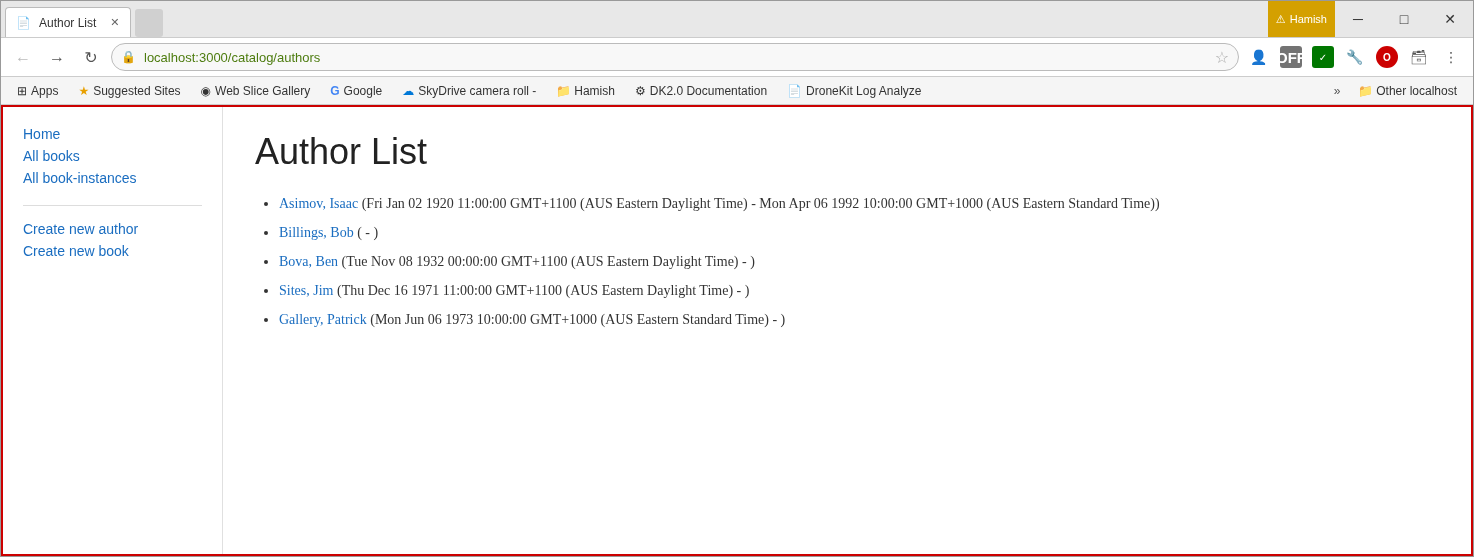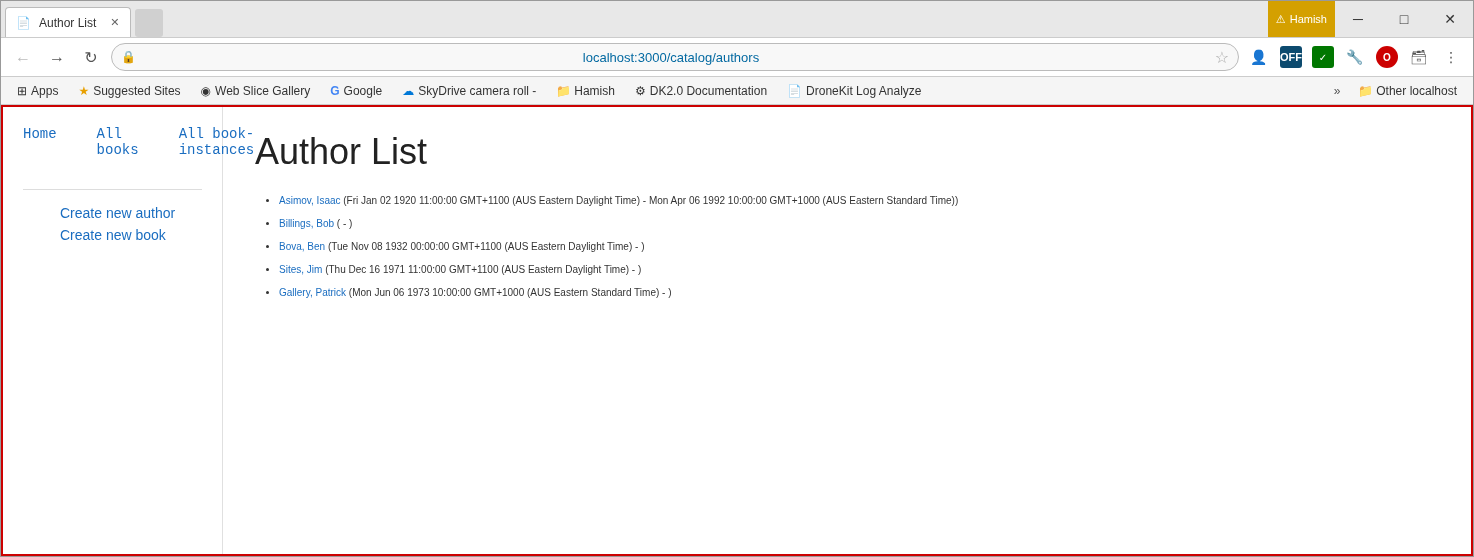--- a/index.html
+++ b/index.html
@@ -129,24 +129,23 @@
       color: #666;
       font-size: 12px;
     }
     .url-text {
       width: 100%;
       height: 28px;
       border: 1px solid #bbb;
       border-radius: 14px;
       padding: 0 40px 0 32px;
       font-size: 13px;
-      color: #0369a1;
+      color: #4d7c0f;
       background: #f8f8f8;
       outline: none;
-      text-align: center;
     }
     .url-star {
       position: absolute;
       right: 10px;
       color: #aaa;
       font-size: 16px;
     }
     .toolbar-icons {
       display: flex;
       align-items: center;
@@ -157,23 +156,23 @@
       height: 28px;
       display: flex;
       align-items: center;
       justify-content: center;
       font-size: 14px;
       color: #555;
       cursor: pointer;
       border-radius: 3px;
     }
     .ext-icon-orange {
-      background: #0c4a6e;
+      background: #737373;
       color: white;
-      font-size: 11px;
+      font-size: 15px;
       width: 22px;
       height: 22px;
       border-radius: 3px;
       display: flex;
       align-items: center;
       justify-content: center;
       font-weight: bold;
     }
     .ext-icon-red {
       background: #cc0000;
@@ -249,61 +248,61 @@
     
     .sidebar {
       width: 220px;
       min-width: 220px;
       padding: 16px 0;
       border-right: 1px solid #e0e0e0;
       background: #fff;
     }
     .sidebar-nav {
       display: flex;
-      margin-bottom: 28px;
-      font-family: Liberation Mono, monospace;
+      flex-direction: column;
+      margin-bottom: 16px;
     }
     .sidebar-link {
       color: #1a6dc0;
       text-decoration: none;
       padding: 3px 20px;
       font-size: 14px;
       cursor: pointer;
     }
     .sidebar-divider {
       border: none;
       border-top: 1px solid #ddd;
       margin: 12px 20px;
     }
     .sidebar-actions {
       display: flex;
       flex-direction: column;
-      padding-left: 37px;
     }
 
     
     .main-content {
       flex: 1;
       padding: 24px 32px;
     }
     .page-title {
       font-size: 36px;
       font-weight: normal;
       color: #222;
       margin-bottom: 20px;
     }
     .author-list {
       list-style: disc;
       padding-left: 24px;
     }
     .author-list li {
       margin-bottom: 8px;
-      font-size: 10px;
+      font-size: 14px;
       color: #333;
       line-height: 1.5;
+      font-family: Liberation Serif, serif;
     }
     .author-link {
       color: #1a6dc0;
       text-decoration: none;
       cursor: pointer;
     }
     .author-dates {
       color: #333;
     }
   </style>

